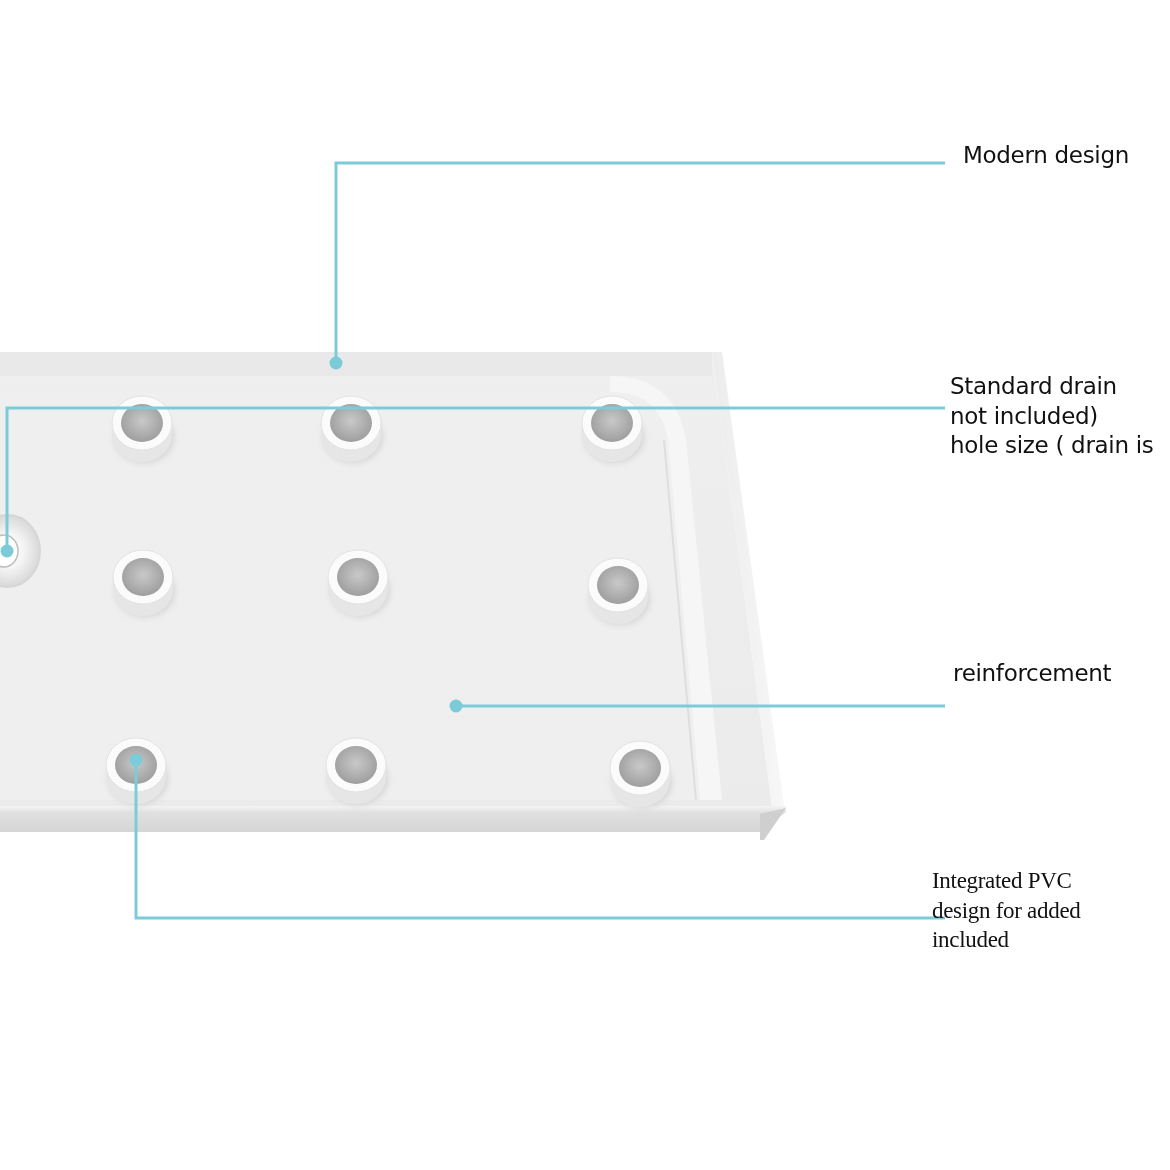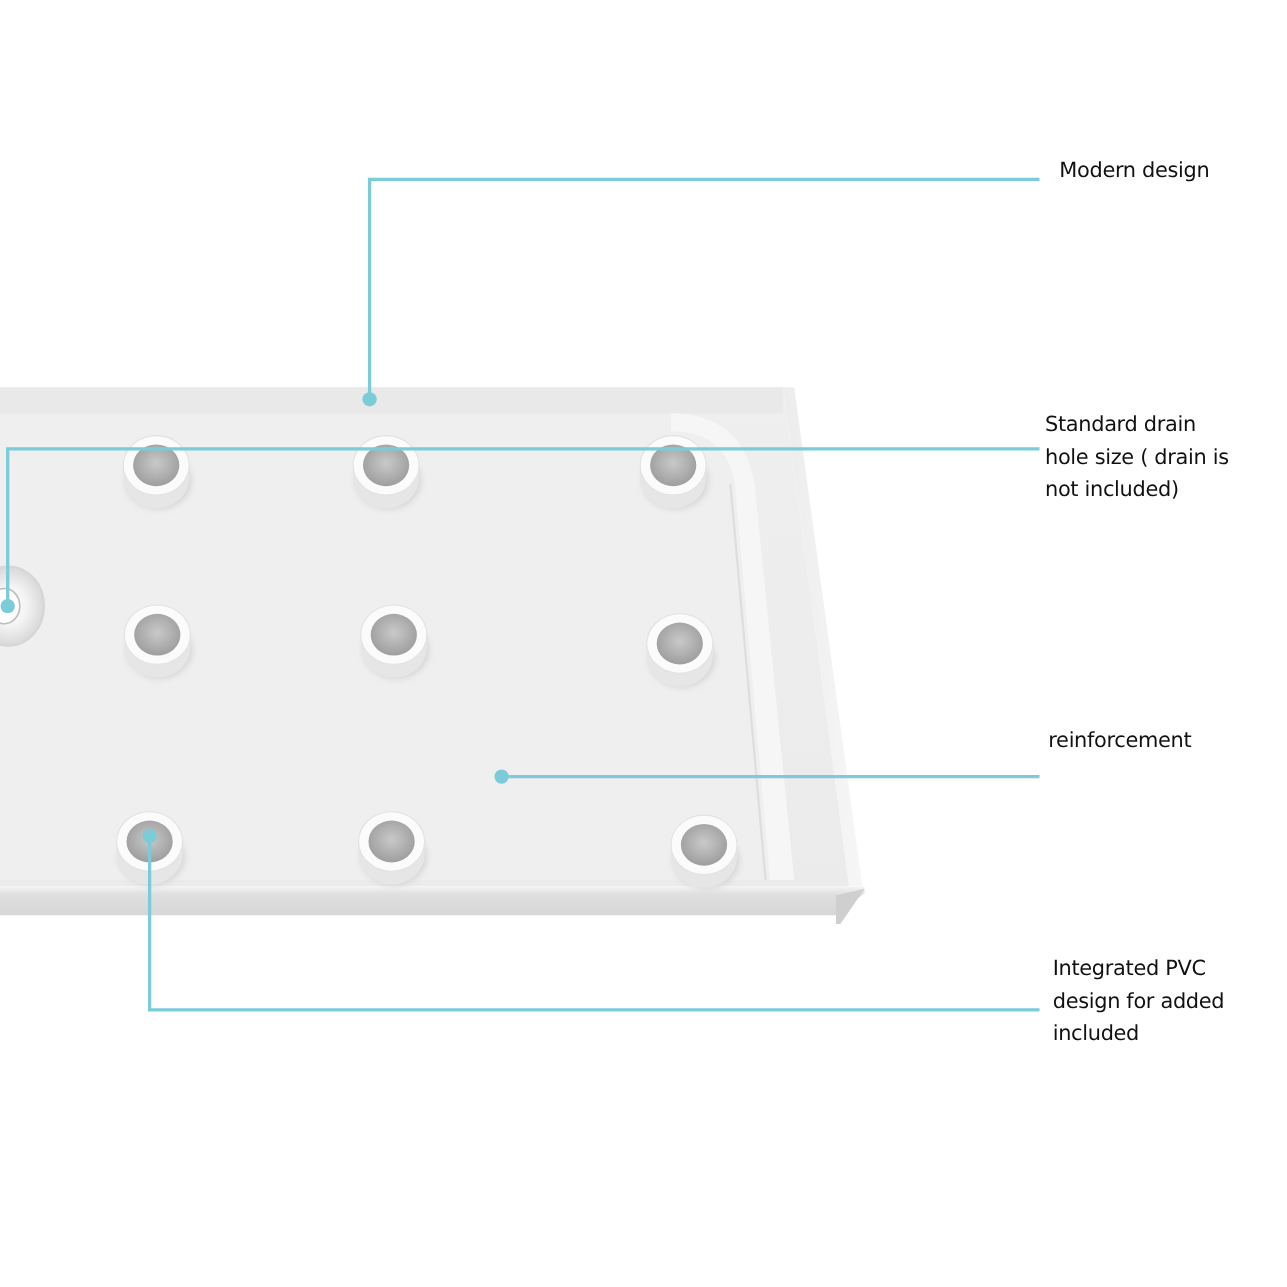--- a/index.html
+++ b/index.html
@@ -1,19 +1,19 @@
 <!DOCTYPE html>
 <html><head>
 <meta charset="utf-8">
 <style>
   html, body { margin: 0; padding: 0; background: #ffffff; }
   body { width: 1170px; height: 1170px; position: relative; overflow: hidden; font-family: "DejaVu Sans", sans-serif; }
   #scene { position: absolute; left: 0; top: 0; width: 1170px; height: 1170px; }
   .label {
-    position: absolute; color: #111111; font-size: 19px; line-height: 29.5px;
+    position: absolute; color: #111111; font-size: 23px; line-height: 29.5px;
     font-family: "DejaVu Sans", sans-serif; letter-spacing: -0.3px; white-space: nowrap;
   }
   .label span { display: block; }
 </style>
 </head>
 <body>
 
 <svg id="scene" viewBox="0 0 1170 1170" xmlns="http://www.w3.org/2000/svg">
   <defs>
     <linearGradient id="surfaceGrad" x1="0" y1="0" x2="0" y2="1">
@@ -149,23 +149,23 @@
         <circle cx="136" cy="760" r="6.5" fill="#7ccbd9"></circle>
       </g>
     </g>
 </svg>
 
 <div class="label" style="left:963px; top:141px;">
   <span>Modern design</span>
 </div>
 <div class="label" style="left:950px; top:372px;">
   <span>Standard drain</span>
+  <span>not included)</span>
   <span>hole size ( drain is</span>
-  <span>not included)</span>
 </div>
 <div class="label" style="left:953px; top:659px;">
   <span>reinforcement</span>
 </div>
-<div class="label" style="left:957px; top:866px;">
+<div class="label" style="left:932px; top:866px;font-family:Liberation Serif, serif;">
   <span>Integrated PVC</span>
   <span>design for added</span>
   <span>included</span>
 </div>
 
 </body></html>

